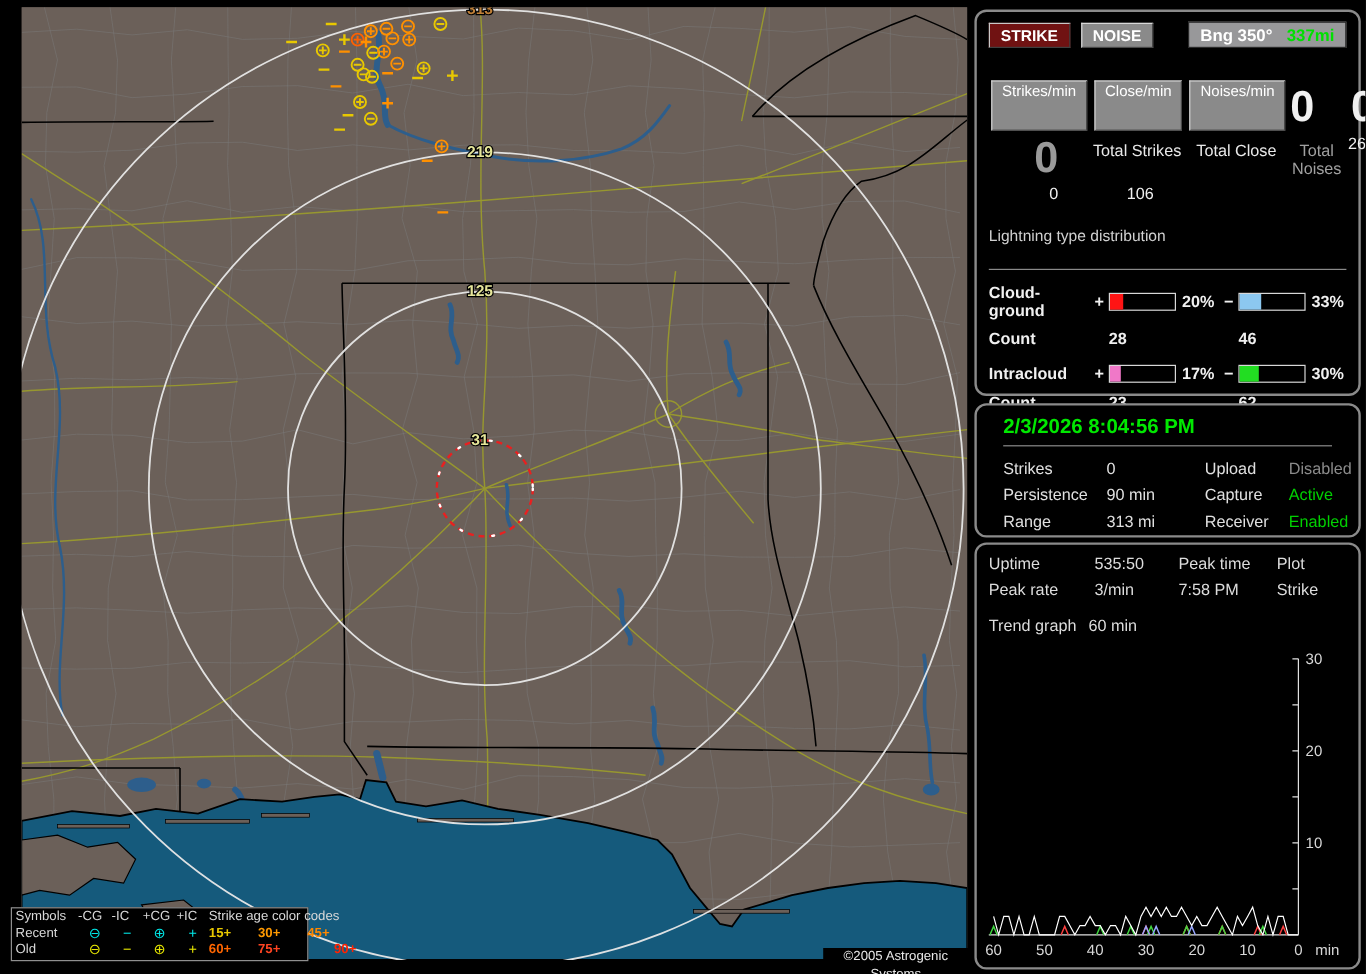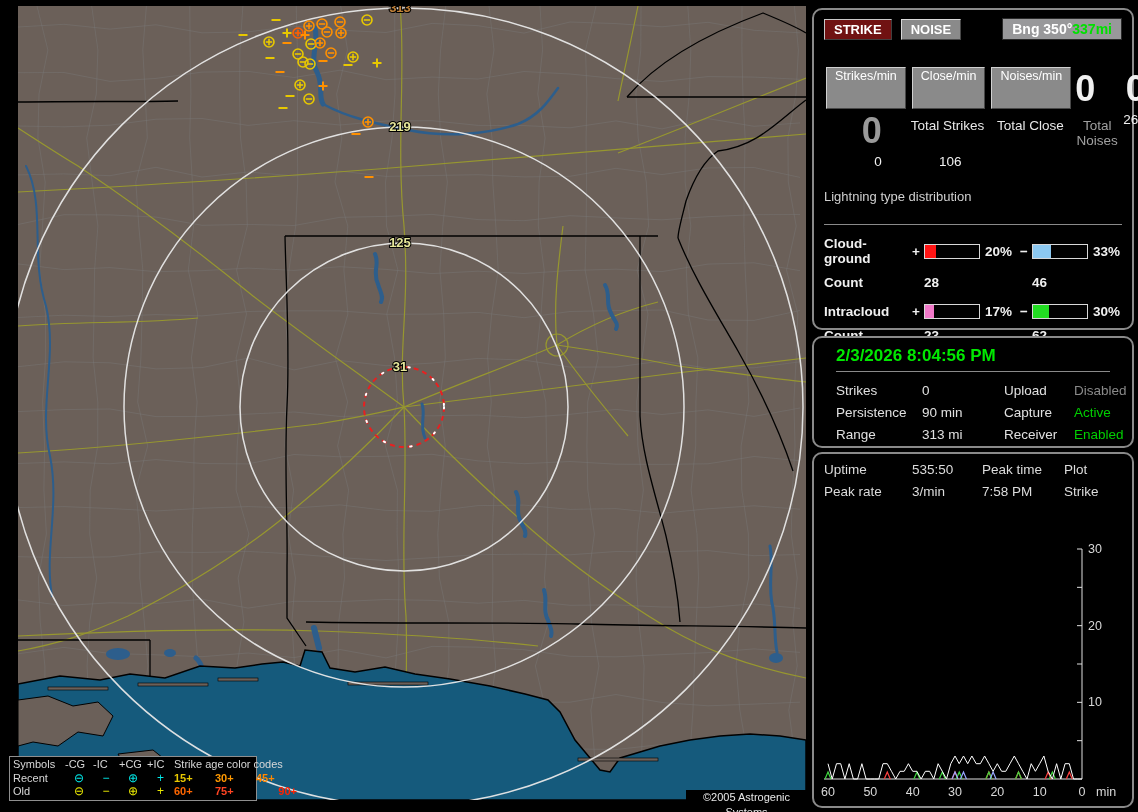--- a/index.html
+++ b/index.html
@@ -25,21 +25,21 @@
   #box-stats{top:8px;height:322px;padding:8px 10px;}
   #box-status{top:336px;height:112px;padding:8px 22px;}
   #box-info{top:452px;height:356px;padding:8px 10px;}
 
   .toolbar{display:flex;align-items:center;gap:9px;}
   .btn{font-weight:bold;font-size:13px;padding:2px 9px;cursor:pointer;}
   .strike-btn{background:#701212;color:#fff;border:1px solid #c8c8c8;border-right-color:#404040;border-bottom-color:#404040;}
   .noise-btn{background:#8a8a8a;color:#fff;border:1px solid #d8d8d8;border-right-color:#484848;border-bottom-color:#484848;}
   .bearing{margin-left:auto;background:#98989a;border:1px solid #2a2a2a;padding:2px 9px;
            font-weight:bold;font-size:14px;color:#fff;white-space:nowrap;}
-  .bearing .rng{}
+  .bearing .rng{margin-left:12px;}
 
   .counters{margin-top:27px;display:grid;grid-template-columns:1fr 1fr 1fr 1fr 1fr;column-gap:4px;}
   .rate-btn{background:#8a8a8a;color:#fff;font-size:12.5px;padding:1px 8px;justify-self:start;margin-left:2px;
             border:1px solid #d0d0d0;border-right-color:#484848;border-bottom-color:#484848;}
   .big{font-size:36px;font-weight:bold;color:#f0f0f0;text-align:right;padding-right:24px;margin-top:2px;line-height:40px;}
   .big.dim{color:#9a9a9a;}
   .total-label{text-align:center;font-size:13.5px;color:#e8e8e8;margin-top:9px;}
   .total-label.dim{color:#a0a0a0;}
   .total-val{text-align:right;padding-right:24px;font-size:13.5px;color:#f0f0f0;margin-top:3px;}
 
@@ -438,20 +438,24 @@
     <div class="info-grid">
       <div>Uptime</div>
       <div>535:50</div>
       <div>Peak time</div>
       <div>Plot</div>
 
       <div>Peak rate</div>
       <div>3/min</div>
       <div>7:58 PM</div>
       <div>Strike</div>
+    </div>
+    <div class="trend-row">
+      <div>Trend graph</div>
+      <div>60 min</div>
     </div>
     <svg id="trend-svg" width="314" height="270" viewBox="0 0 314 270">
         <line x1="264" y1="15" x2="264" y2="245" stroke="#e0e0e0" stroke-width="1"></line>
         <line x1="6" y1="245" x2="264" y2="245" stroke="#e0e0e0" stroke-width="1"></line>
         <line x1="259" y1="206.66666666666666" x2="264" y2="206.66666666666666" stroke="#e0e0e0" stroke-width="1"></line>
         <line x1="259" y1="168.33333333333331" x2="264" y2="168.33333333333331" stroke="#e0e0e0" stroke-width="1"></line>
         <line x1="259" y1="130" x2="264" y2="130" stroke="#e0e0e0" stroke-width="1"></line>
         <line x1="259" y1="91.66666666666666" x2="264" y2="91.66666666666666" stroke="#e0e0e0" stroke-width="1"></line>
         <line x1="259" y1="53.333333333333314" x2="264" y2="53.333333333333314" stroke="#e0e0e0" stroke-width="1"></line>
         <line x1="259" y1="15" x2="264" y2="15" stroke="#e0e0e0" stroke-width="1"></line>

